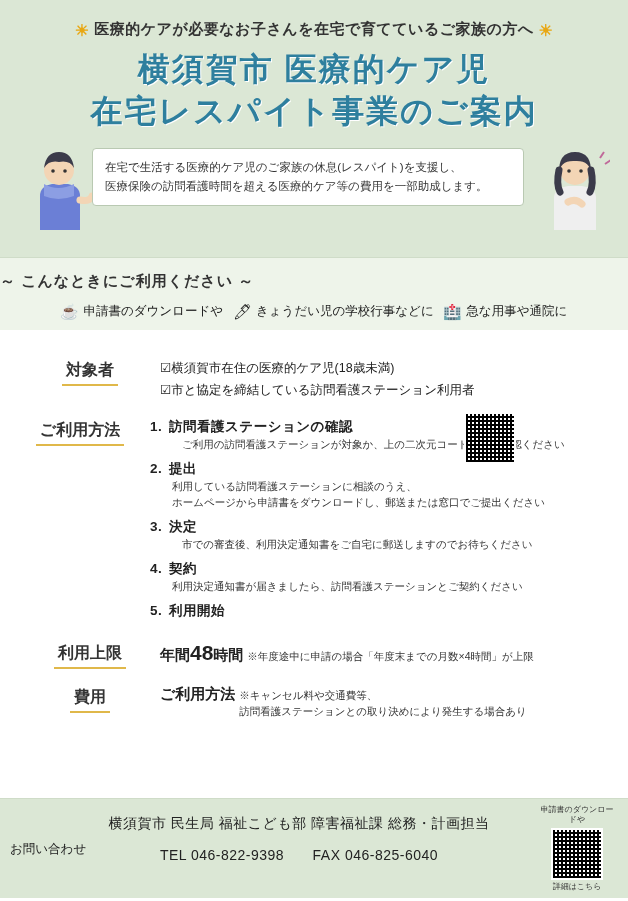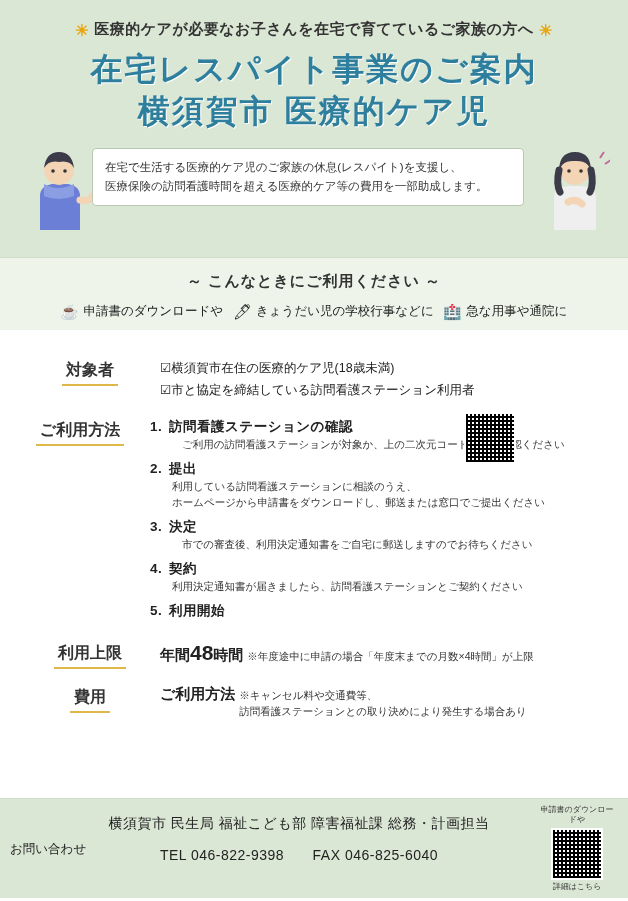--- a/index.html
+++ b/index.html
@@ -67,21 +67,21 @@
 
   
   .person { position: absolute; }
   .p-left { left: 22px; top: 0px; width: 72px; height: 86px; }
   .p-right { right: 18px; top: 0px; width: 72px; height: 86px; }
 
   
   .usecase {
     background: #eef4ea;
     padding: 14px 0 10px 0;
-    text-align: center;
+    text-align: left;
   }
   .usecase-title {
     font-size: 15px;
     font-weight: bold;
     color: #333;
     letter-spacing: 1px;
   }
   .usecase-row {
     margin-top: 12px;
     display: flex;
@@ -233,22 +233,22 @@
 <div class="page">
 
   <div class="header-band">
     <div class="tagline">
       <span class="sun">☀</span>
       <span>医療的ケアが必要なお子さんを在宅で育てているご家族の方へ</span>
       <span class="sun">☀</span>
     </div>
 
     <div class="title">
+      <div>横須賀市 医療的ケア児</div>
       <div>在宅レスパイト事業のご案内</div>
-      <div>横須賀市 医療的ケア児</div>
     </div>
 
     <div class="lead-wrap">
 
       <svg class="person p-left" viewBox="0 0 72 86">
         <path d="M18 86 L18 52 Q18 42 30 40 L46 40 Q58 42 58 52 L58 86 Z" fill="#6b7fd6"></path>
         <path d="M22 40 Q36 48 52 40 L52 52 Q36 58 22 52 Z" fill="#8c9ee3"></path>
         <circle cx="37" cy="26" r="15" fill="#f3d5b5"></circle>
         <path d="M22 24 Q24 8 37 8 Q50 8 52 24 Q48 16 37 18 Q27 16 22 24 Z" fill="#3b3b4a"></path>
         <path d="M58 56 Q68 58 70 52" stroke="#f3d5b5" stroke-width="7" fill="none" stroke-linecap="round"></path>

